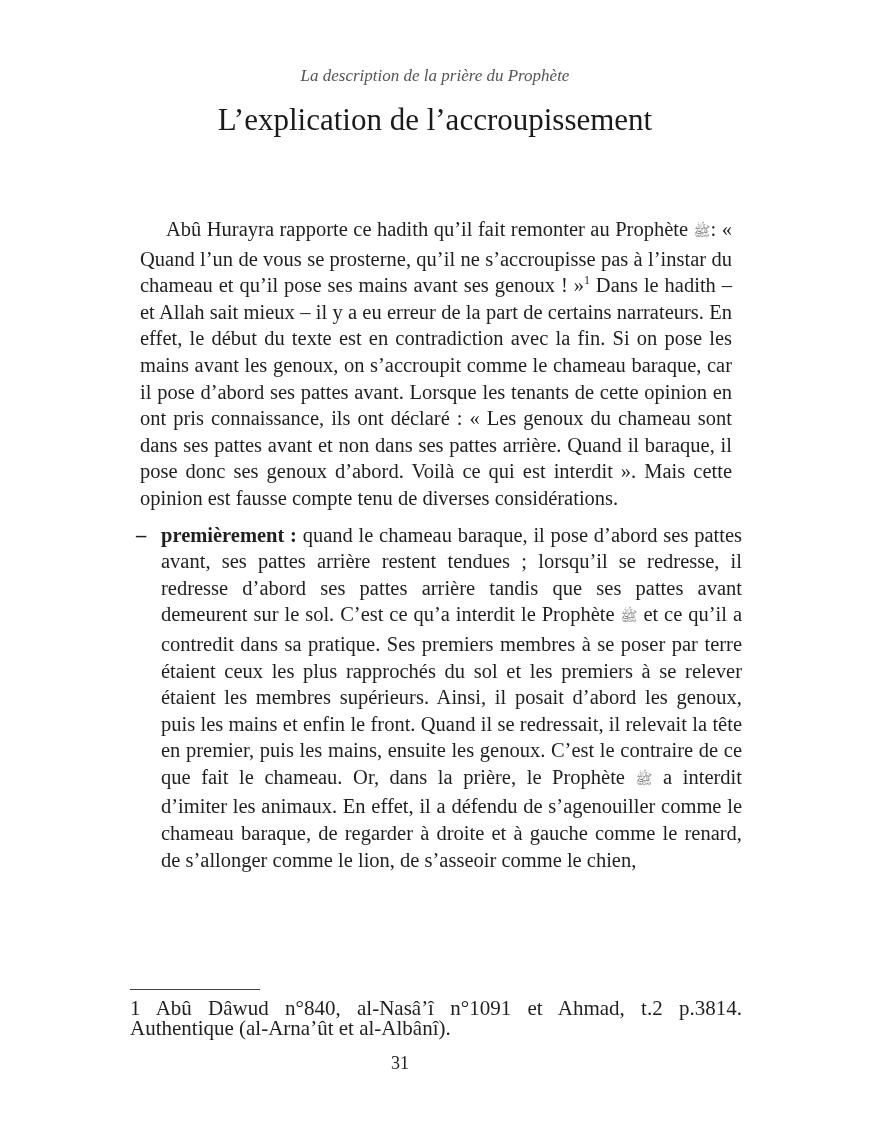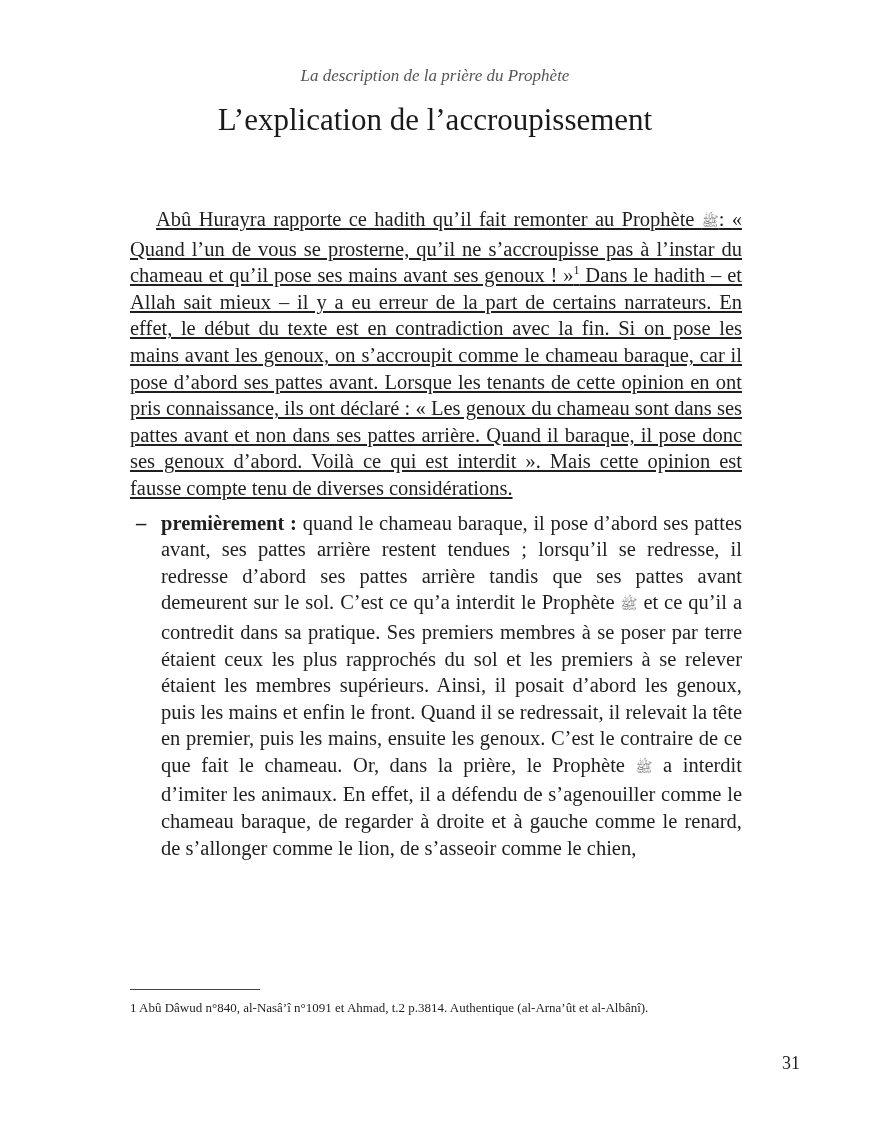--- a/index.html
+++ b/index.html
@@ -4,30 +4,30 @@
 <style>
   html, body { margin:0; padding:0; background:#ffffff; }
   body { width:870px; height:1131px; position:relative; overflow:hidden;
          font-family:"Liberation Serif","DejaVu Serif",serif; color:#1f1f1f; }
   .running-head { position:absolute; top:66px; left:0; width:870px; text-align:center;
                   font-style:italic; font-size:17px; color:#555; }
   .title { position:absolute; top:102px; left:0; width:870px; text-align:center;
            font-weight:normal; font-size:31px; line-height:36px; color:#1a1a1a; }
   .body { position:absolute; top:206px; left:130px; width:612px; font-size:20.5px;
           line-height:26.6px; text-align:justify; }
-  .body p { margin:0; text-indent:26px;text-decoration:underline; }
+  .body p { margin:10px; text-indent:26px; }
   .list { margin:8px 0 0 0; padding:0; list-style:none; }
   .list li { position:relative; padding-left:31px; }
   .dash { position:absolute; left:6px; top:0; font-weight:bold; }
   .sal { font-size:14px; color:#777; }
   sup { font-size:12px; line-height:0; }
   .rule { position:absolute; top:989px; left:130px; width:130px; height:1px; background:#444; }
-  .footnote { position:absolute; top:998px; left:130px; width:612px; font-size:13px;
+  .footnote { position:absolute; top:998px; left:130px; width:612px; font-size:21px;
               line-height:20px; text-align:justify; }
-  .page-number { position:absolute; top:1053px; left:0; width:800px; text-align:right; font-size:18px; }
+  .page-number { position:absolute; top:1053px; left:0; width:800px; text-align:center; font-size:18px; }
 </style>
 </head>
 <body>
 
 <div class="running-head">La description de la prière du Prophète</div>
 <div class="title">
   <div>L’explication de l’accroupissement</div>
 </div>
 
 <div class="body">

